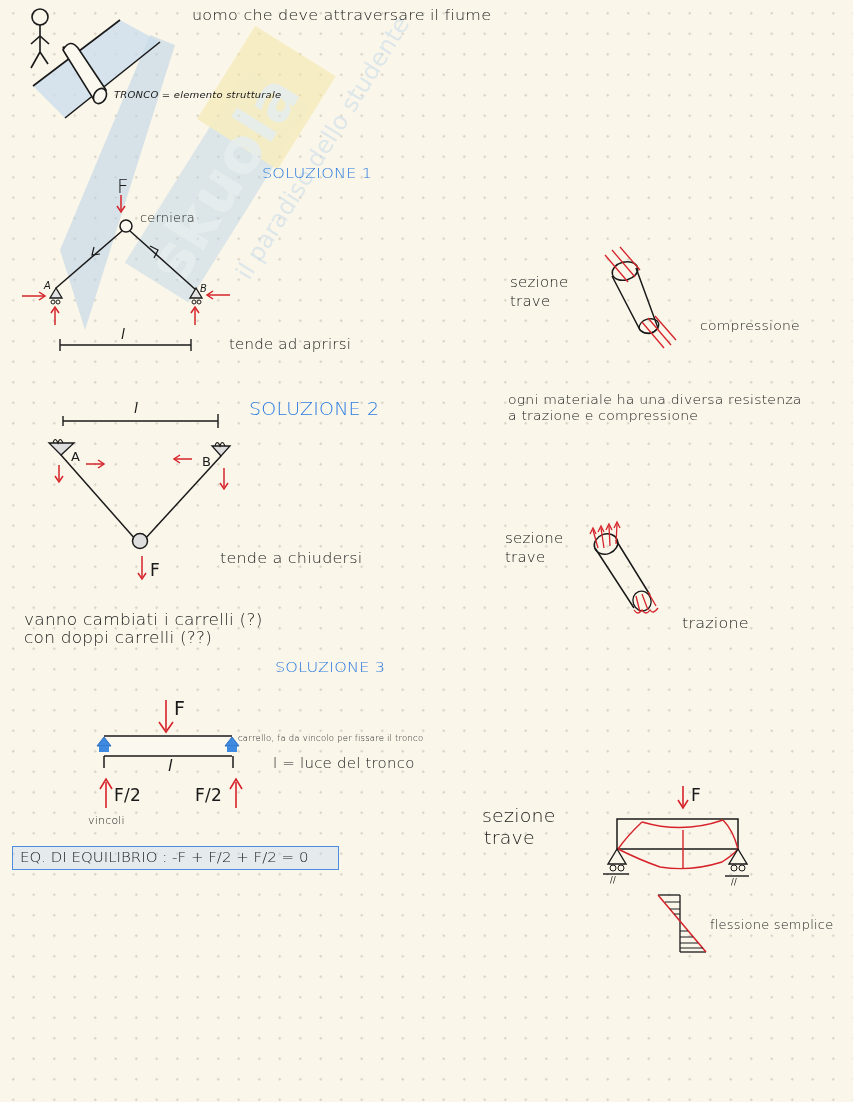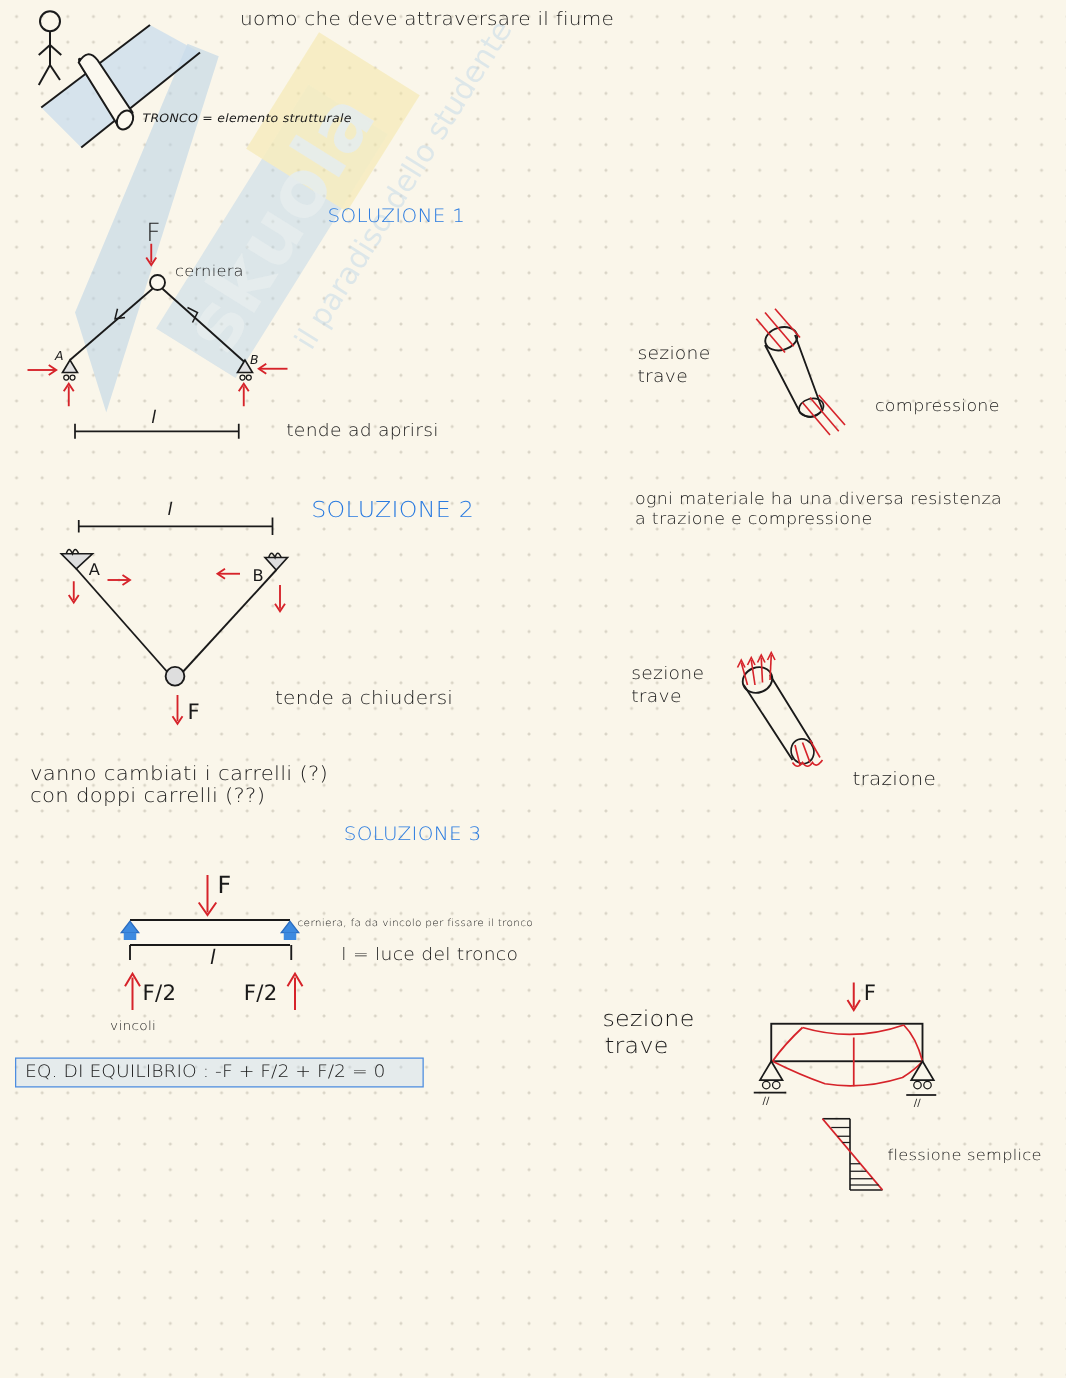--- a/index.html
+++ b/index.html
@@ -225,21 +225,21 @@
 <div class="t s14" style="left:134px; top:400px; font-style:italic;">l</div>
 <div class="t s13" style="left:71px; top:449px;">A</div>
 <div class="t s13" style="left:202px; top:454px;">B</div>
 <div class="t s17" style="left:150px; top:560px;">F</div>
 <div class="t hand s16" style="left:220px; top:549px;">tende a chiudersi</div>
 <div class="t hand s17" style="left:24px; top:610px;">vanno cambiati i carrelli (?)</div>
 <div class="t hand s17" style="left:24px; top:628px;">con doppi carrelli (??)</div>
 
 <div class="t hand blue s16" style="left:275px; top:658px;">SOLUZIONE 3</div>
 <div class="t s19" style="left:174px; top:697px;">F</div>
-<div class="t hand" style="left:238px; top:734px; font-size:8.5px;">cerniera, fa da vincolo per fissare il tronco</div>
+<div class="t hand" style="left:238px; top:734px; font-size:8.5px;">carrello, fa da vincolo per fissare il tronco</div>
 <div class="t s16" style="left:168px; top:756px; font-style:italic;">l</div>
 <div class="t hand s15" style="left:273px; top:755px;">l = luce del tronco</div>
 <div class="t s17" style="left:114px; top:785px;">F/2</div>
 <div class="t s17" style="left:195px; top:785px;">F/2</div>
 <div class="t hand s11" style="left:88px; top:815px;">vincoli</div>
 <div class="eq-box">
   <span class="hand">EQ. DI EQUILIBRIO :  -F + F/2 + F/2 = 0</span>
 </div>
 
 <div class="t hand s15" style="left:510px; top:274px;">sezione</div>

